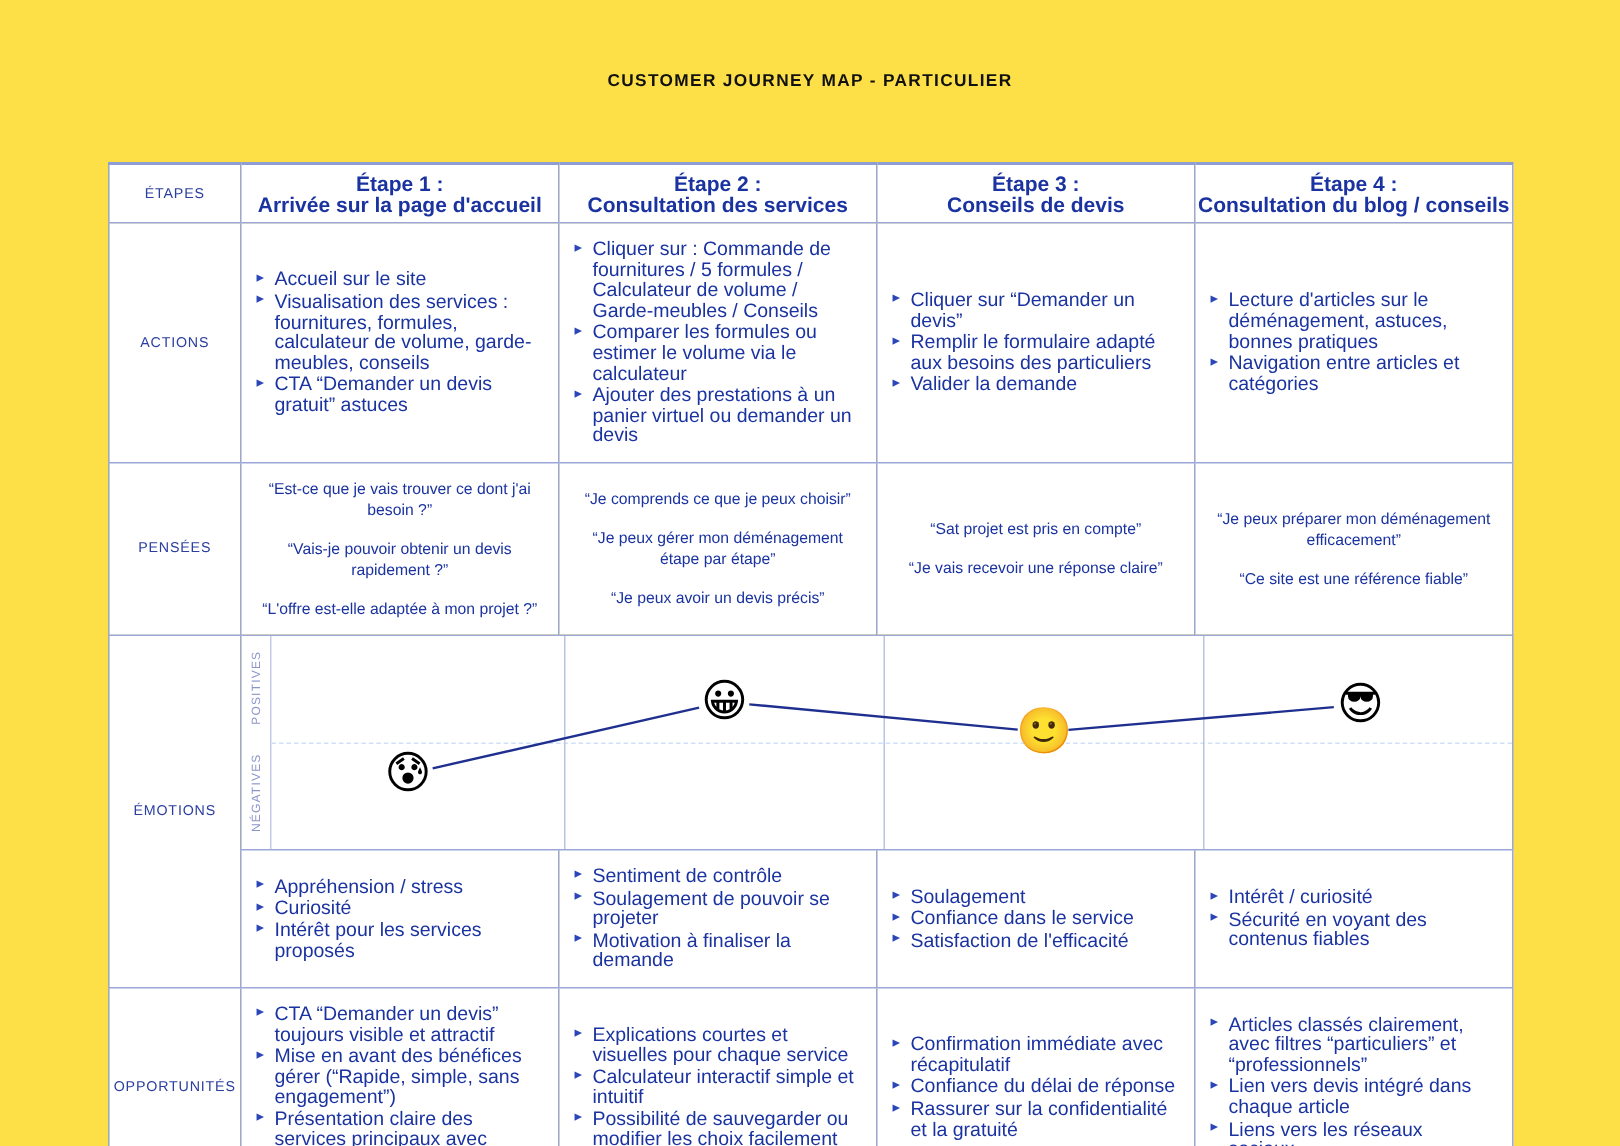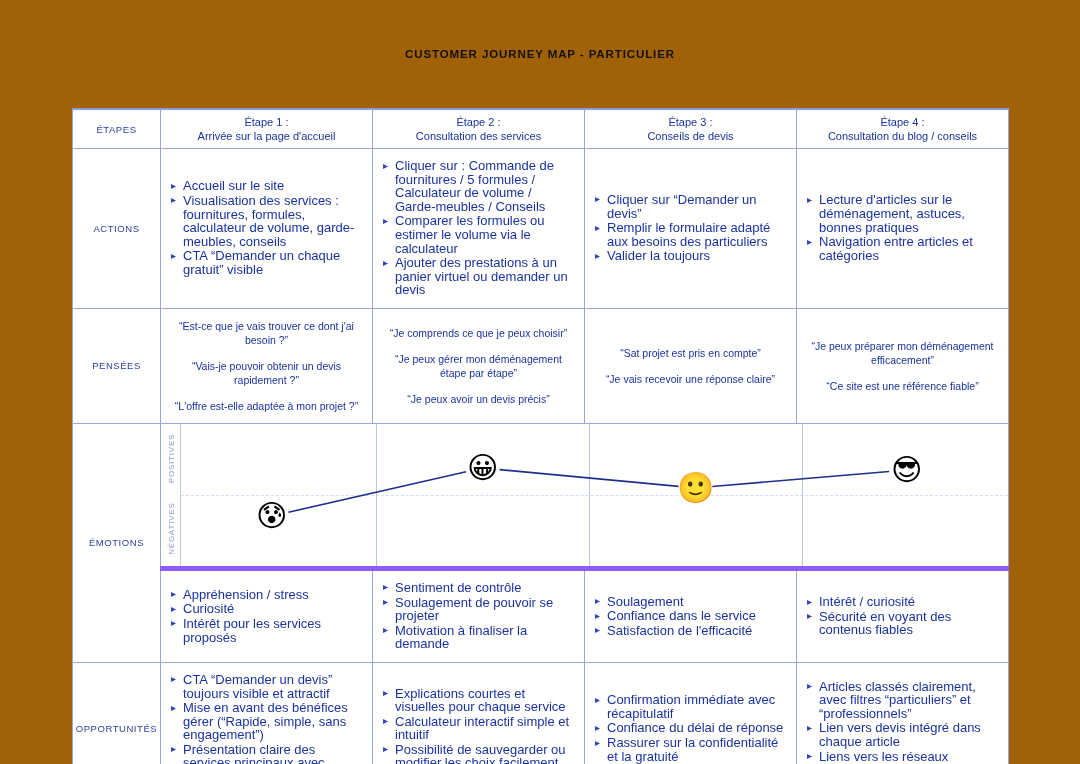--- a/index.html
+++ b/index.html
@@ -10,21 +10,21 @@
     width: 1080px;
     height: 764px;
     background: #f7f7f7;
     font-family: "Liberation Sans", sans-serif;
     overflow: hidden;
   }
   .page {
     position: relative;
     width: 1080px;
     height: 764px;
-    background: #a16207;
+    background: #fde047;
   }
 
   
   .doc-title {
     position: absolute;
     left: 0;
     top: 48px;
     width: 1080px;
     text-align: center;
     font-size: 11.5px;
@@ -64,22 +64,22 @@
     letter-spacing: 0.55px;
     font-family: "Liberation Sans", sans-serif;
     vertical-align: middle;
   }
 
   
   .hdr-row td { height: 38px; }
   .hdr-step {
     text-align: center;
     color: #1a33a0;
-    font-weight: normal;
-    font-size: 11px;
+    font-weight: bold;
+    font-size: 14px;
     line-height: 14px;
     padding: 4px 6px;
   }
   .hdr-step .l2 { display: block; }
 
   
   .blist {
     list-style: none;
     margin: 0;
     padding: 10px 12px 10px 10px;
@@ -174,21 +174,21 @@
   }
   .emoji {
     position: absolute;
     font-size: 30px;
     line-height: 1;
     transform: translate(-50%, -50%);
     font-family: "DejaVu Sans", sans-serif;
   }
 
   
-  .emo-words td { border-top: 5px solid #8b5cf6; }
+  .emo-words td { border-top: 1px solid #8b5cf6; }
 </style>
 </head>
 <body>
 
 <div class="page">
 
   <div class="doc-title">CUSTOMER JOURNEY MAP - PARTICULIER</div>
 
   <table class="jmap">
     <colgroup>
@@ -219,35 +219,35 @@
           <span class="l2">Consultation du blog / conseils</span>
         </td>
       </tr>
 
       <tr>
         <td class="rowlabel">ACTIONS</td>
         <td>
           <ul class="blist">
             <li>Accueil sur le site</li>
             <li>Visualisation des services : fournitures, formules, calculateur de volume, garde-meubles, conseils</li>
-            <li>CTA “Demander un chaque gratuit” visible</li>
+            <li>CTA “Demander un devis gratuit” astuces</li>
           </ul>
         </td>
         <td>
           <ul class="blist">
             <li>Cliquer sur : Commande de fournitures / 5 formules / Calculateur de volume / Garde-meubles / Conseils</li>
             <li>Comparer les formules ou estimer le volume via le calculateur</li>
             <li>Ajouter des prestations à un panier virtuel ou demander un devis</li>
           </ul>
         </td>
         <td>
           <ul class="blist">
             <li>Cliquer sur “Demander un devis”</li>
             <li>Remplir le formulaire adapté aux besoins des particuliers</li>
-            <li>Valider la toujours</li>
+            <li>Valider la demande</li>
           </ul>
         </td>
         <td>
           <ul class="blist">
             <li>Lecture d'articles sur le déménagement, astuces, bonnes pratiques</li>
             <li>Navigation entre articles et catégories</li>
           </ul>
         </td>
       </tr>
 

